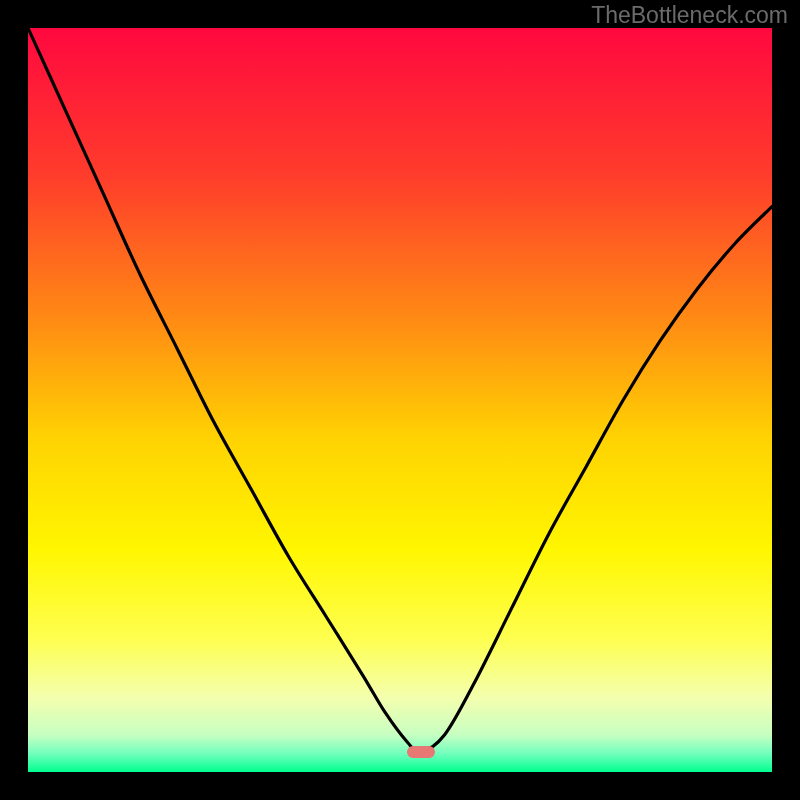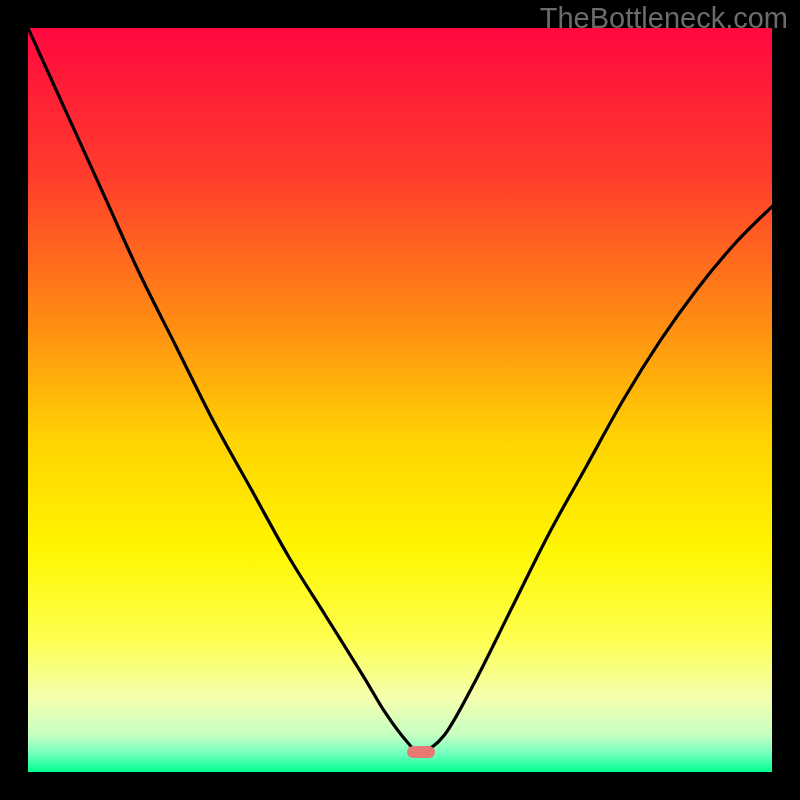--- a/index.html
+++ b/index.html
@@ -29,21 +29,21 @@
   #marker {
     position: absolute;
     background: #e77874;
     border-radius: 999px;
   }
   #watermark {
     position: absolute;
     top: 2px;
     right: 12px;
     font-family: Arial, Helvetica, sans-serif;
-    font-size: 29px;
+    font-size: 23px;
     color: #6b6b6b;
     font-weight: 400;
     letter-spacing: 0px;
   }
 </style>
 </head>
 <body>
 
 <div id="wrap">
 

